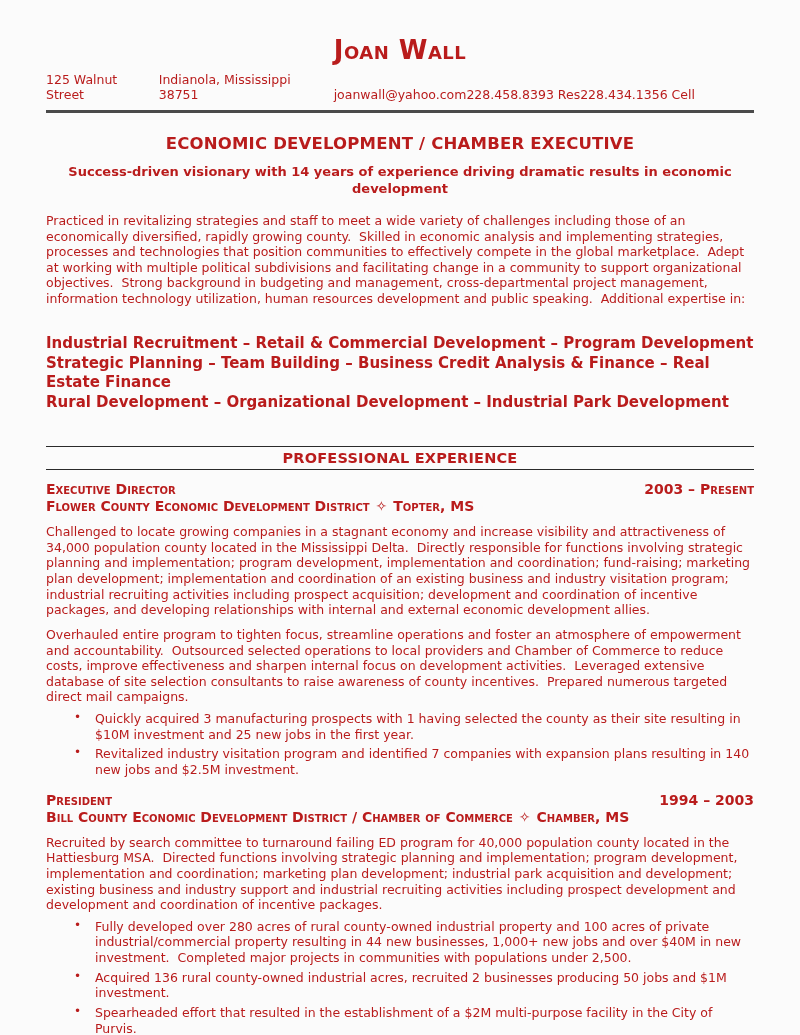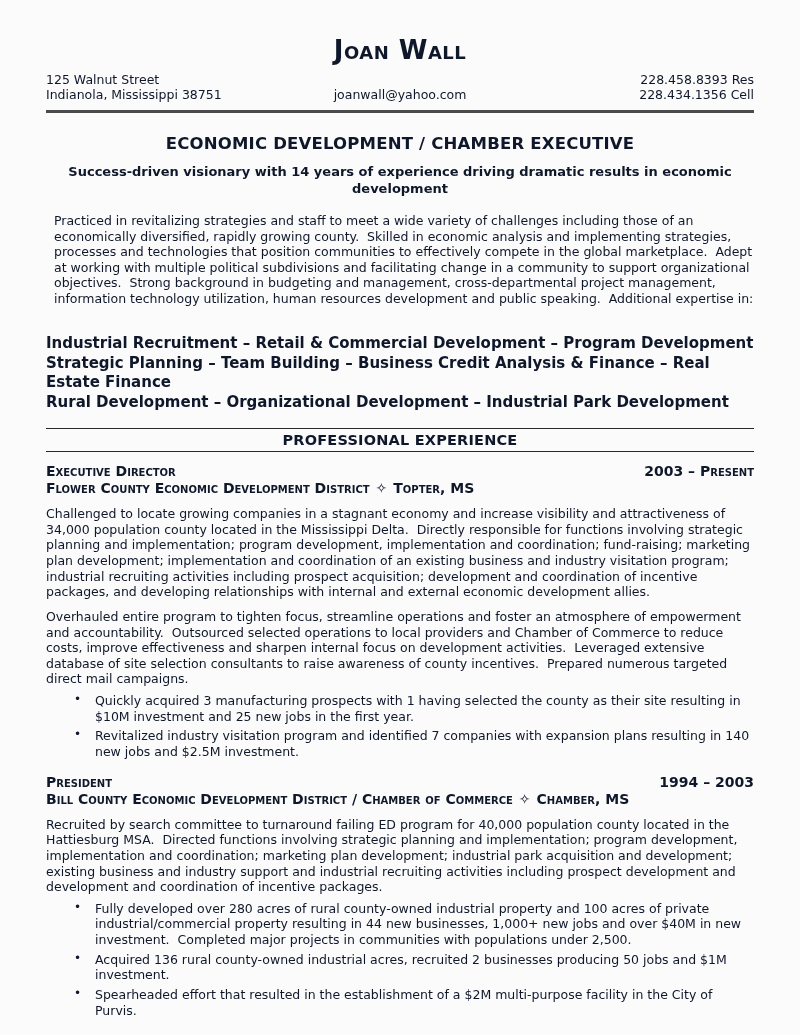--- a/index.html
+++ b/index.html
@@ -1,42 +1,42 @@
 <!DOCTYPE html>
 <html><head>
 <meta charset="utf-8">
 <style>
   html, body { margin:0; padding:0; background:#fbfbfb; }
   .page {
     width:800px; height:1035px; box-sizing:border-box;
     margin:0 auto; padding:36px 46px 30px 46px;
-    background:#fbfbfb; color:#0f172a; overflow:hidden;
+    background:#fbfbfb; color:#b91c1c; overflow:hidden;
     font-family:"DejaVu Sans", "Liberation Sans", sans-serif;
     font-size:12.5px; line-height:1.25;
   }
   .name {
     margin:0 0 7px 0; text-align:center;
     font-size:26px; font-weight:bold; font-variant:small-caps;
     letter-spacing:0.5px; line-height:1.1;
   }
   .contact-row { display:flex; justify-content:space-between; align-items:flex-end; }
-  .contact-col { display:flex; flex-direction:column; }
+  .contact-col { display:flex; }
   .contact-left  { flex:1; text-align:left; }
   .contact-center{ flex:0 0 auto; text-align:center; }
   .contact-right { flex:1; text-align:right; }
   .top-rule { border:none; border-top:3px solid #4a4a4a; margin:7px 0 0 0; }
   .headline {
     margin-top:21px; text-align:center;
     font-size:16.5px; font-weight:bold; letter-spacing:0.2px;
   }
   .subheadline { margin-top:10px; text-align:center; font-size:13px; font-weight:bold; }
-  .summary { margin:16px 0 0 8px; white-space:pre-wrap; }
+  .summary { margin:16px 0 0 0; white-space:pre-wrap; }
   .expertise { margin-top:27px; font-weight:bold; font-size:15px; line-height:1.32; }
   .section-header {
-    margin-top:15px; padding:2px 0;
+    margin-top:33px; padding:2px 0;
     border-top:1.5px solid #2a2a2a; border-bottom:1.5px solid #2a2a2a;
     text-align:center; font-size:14.5px; font-weight:bold; letter-spacing:0.2px;
   }
   .job { margin-top:11px; }
   .job-header { display:flex; justify-content:space-between;gap:24px; }
   .job-title, .job-dates, .job-company {
     font-weight:bold; font-variant:small-caps; font-size:14px; line-height:1.22;
   }
   .star { font-weight:bold; padding:0 6px; font-variant:normal; }
   .para { margin:9px 0 0 0; white-space:pre-wrap; }

